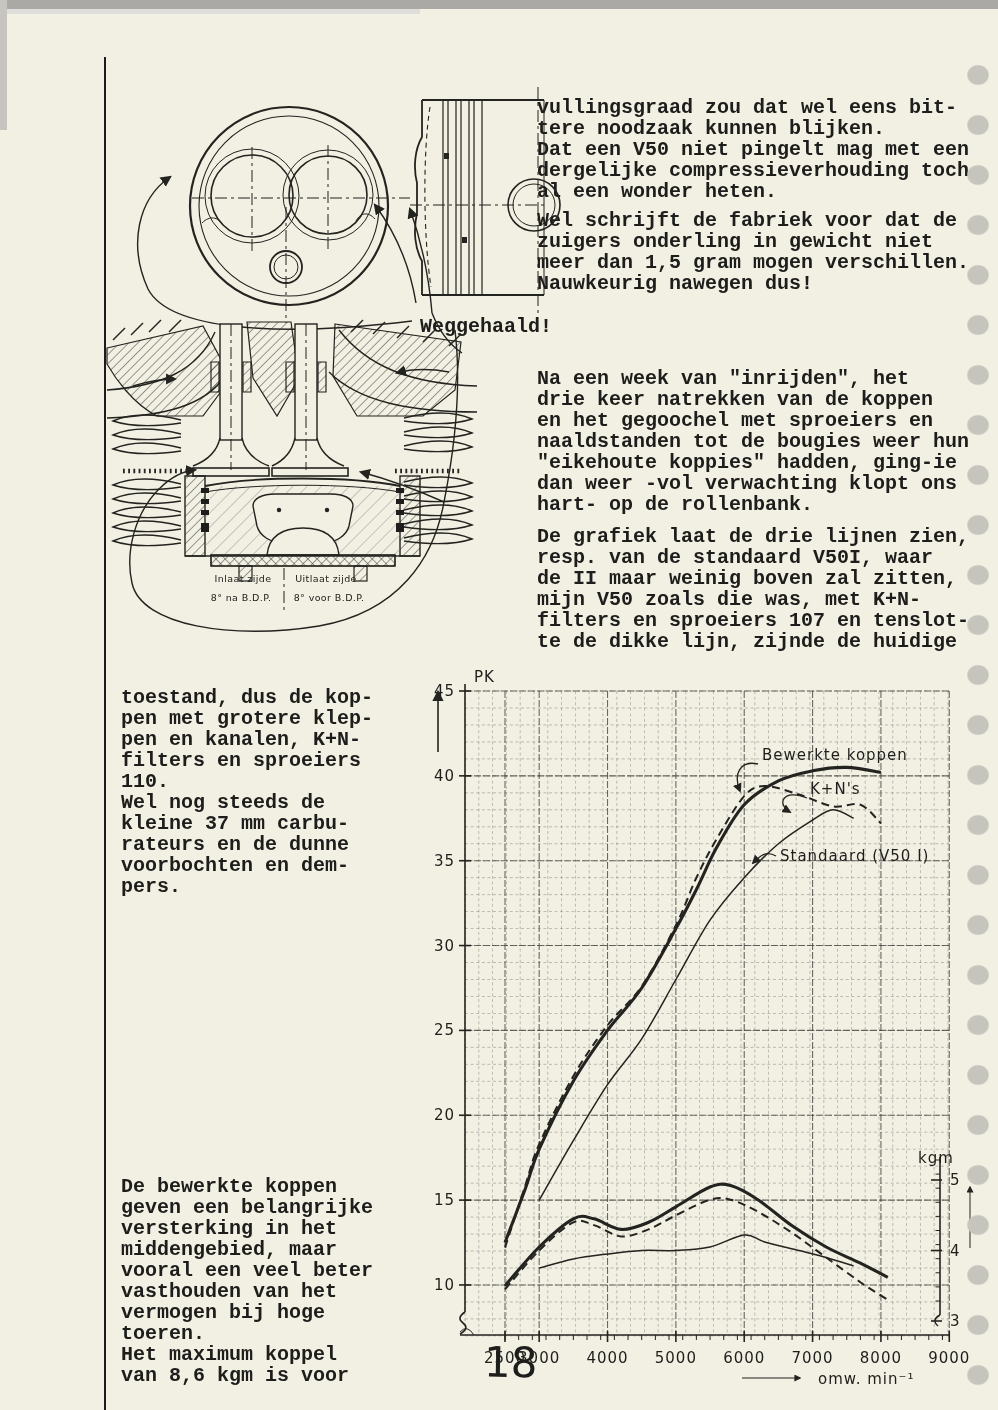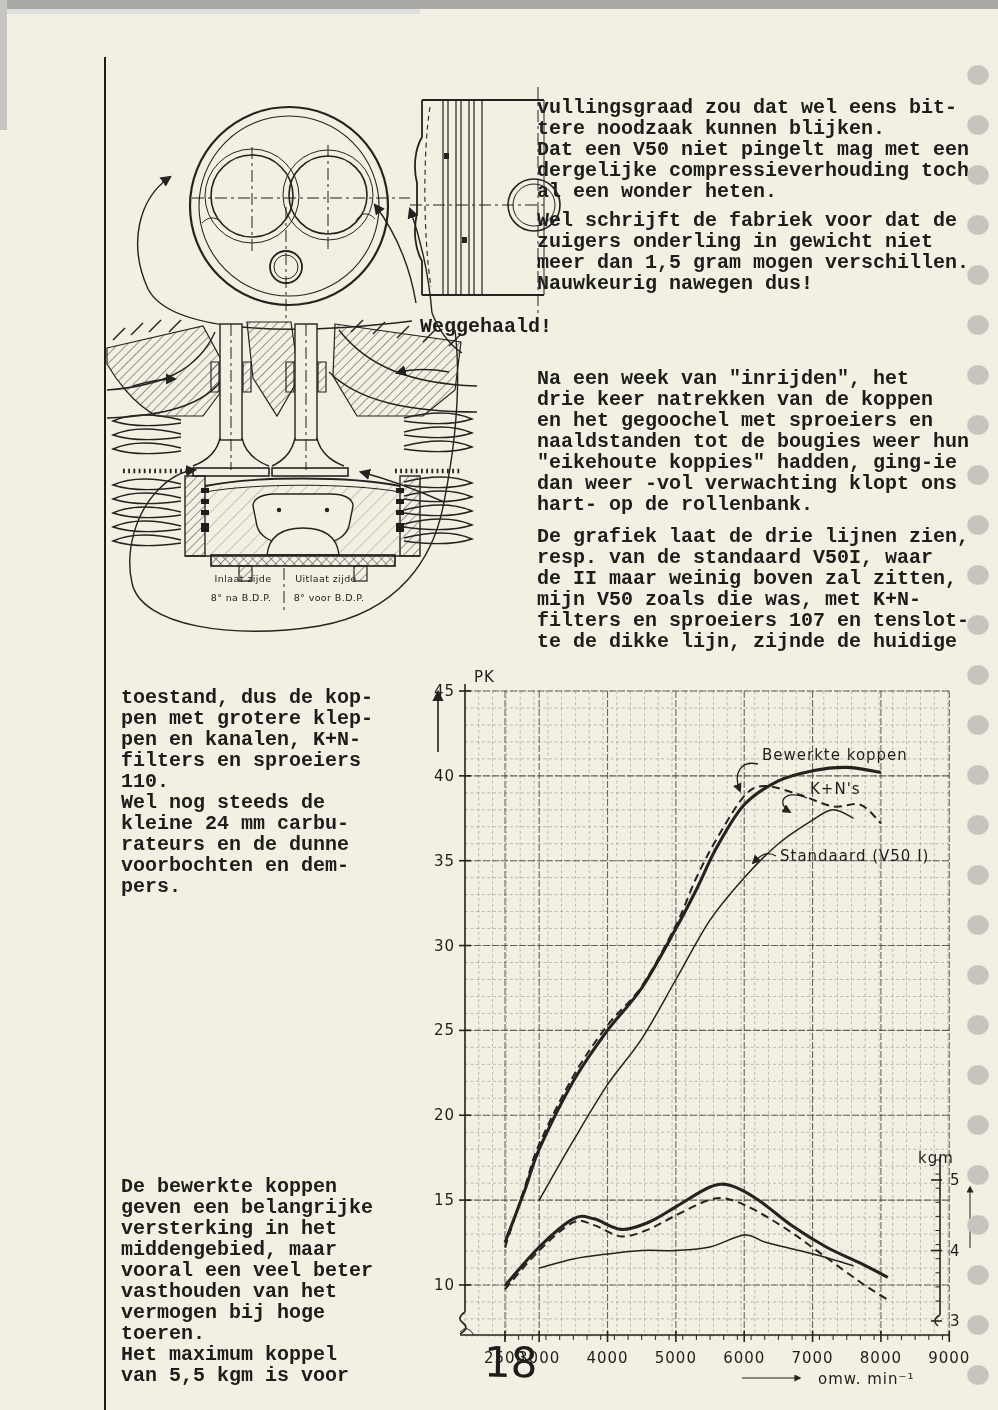--- a/index.html
+++ b/index.html
@@ -68,34 +68,34 @@
 de II maar weinig boven zal zitten,
 mijn V50 zoals die was, met K+N-
 filters en sproeiers 107 en tenslot-
 te de dikke lijn, zijnde de huidige</div>
   <div class="tw" style="left:121px;top:687px;">toestand, dus de kop-
 pen met grotere klep-
 pen en kanalen, K+N-
 filters en sproeiers
 110.
 Wel nog steeds de
-kleine 24 mm carbu-
+kleine 37 mm carbu-
 rateurs en de dunne
 voorbochten en dem-
 pers.</div>
   <div class="tw" style="left:121px;top:1176px;">De bewerkte koppen
 geven een belangrijke
 versterking in het
 middengebied, maar
 vooral een veel beter
 vasthouden van het
 vermogen bij hoge
 toeren.
 Het maximum koppel
-van 5,5 kgm is voor</div>
+van 8,6 kgm is voor</div>
   <div class="pagenum">18</div>
 
   <svg id="top-drawing" width="440" height="300" viewBox="0 0 440 300">
     <defs>
       <marker id="arrA" viewBox="0 0 10 10" refX="8" refY="5" markerWidth="8" markerHeight="8" orient="auto-start-reverse">
         <path d="M0,0 L10,5 L0,10 z" fill="#23231f"></path>
       </marker>
     </defs>
     <g>
       <circle class="ink" cx="179" cy="151" r="99" stroke-width="2.2"></circle>

